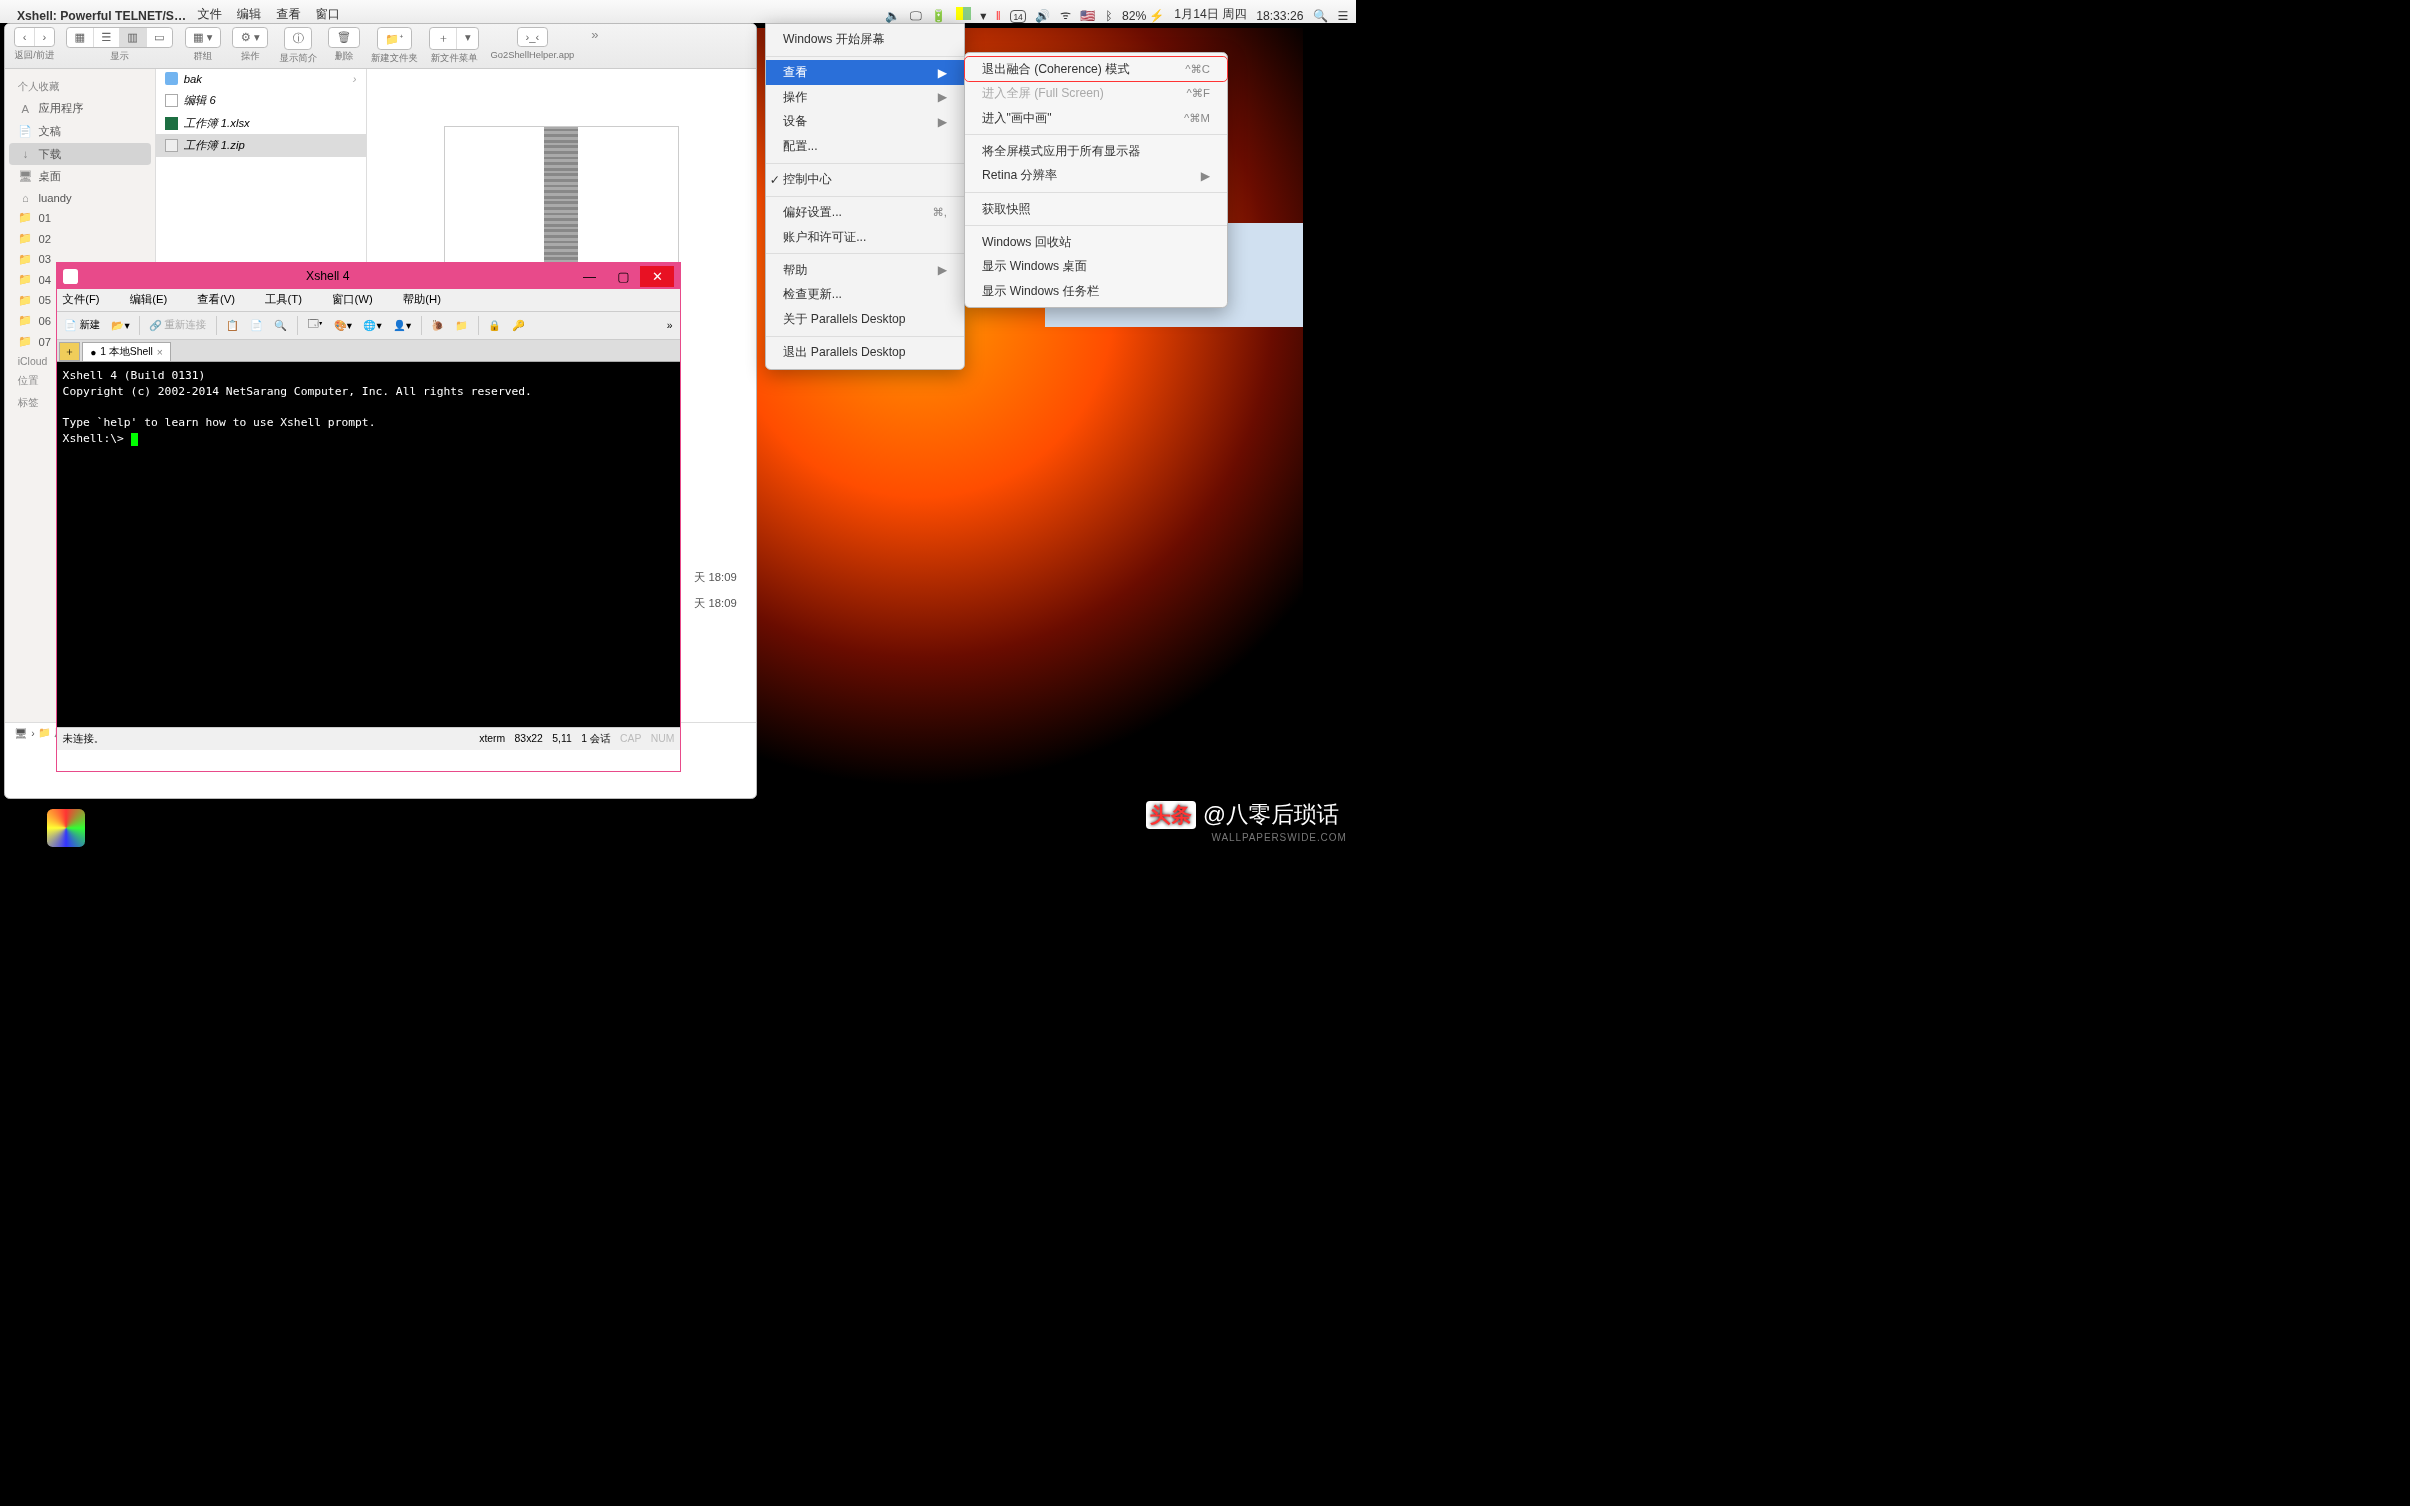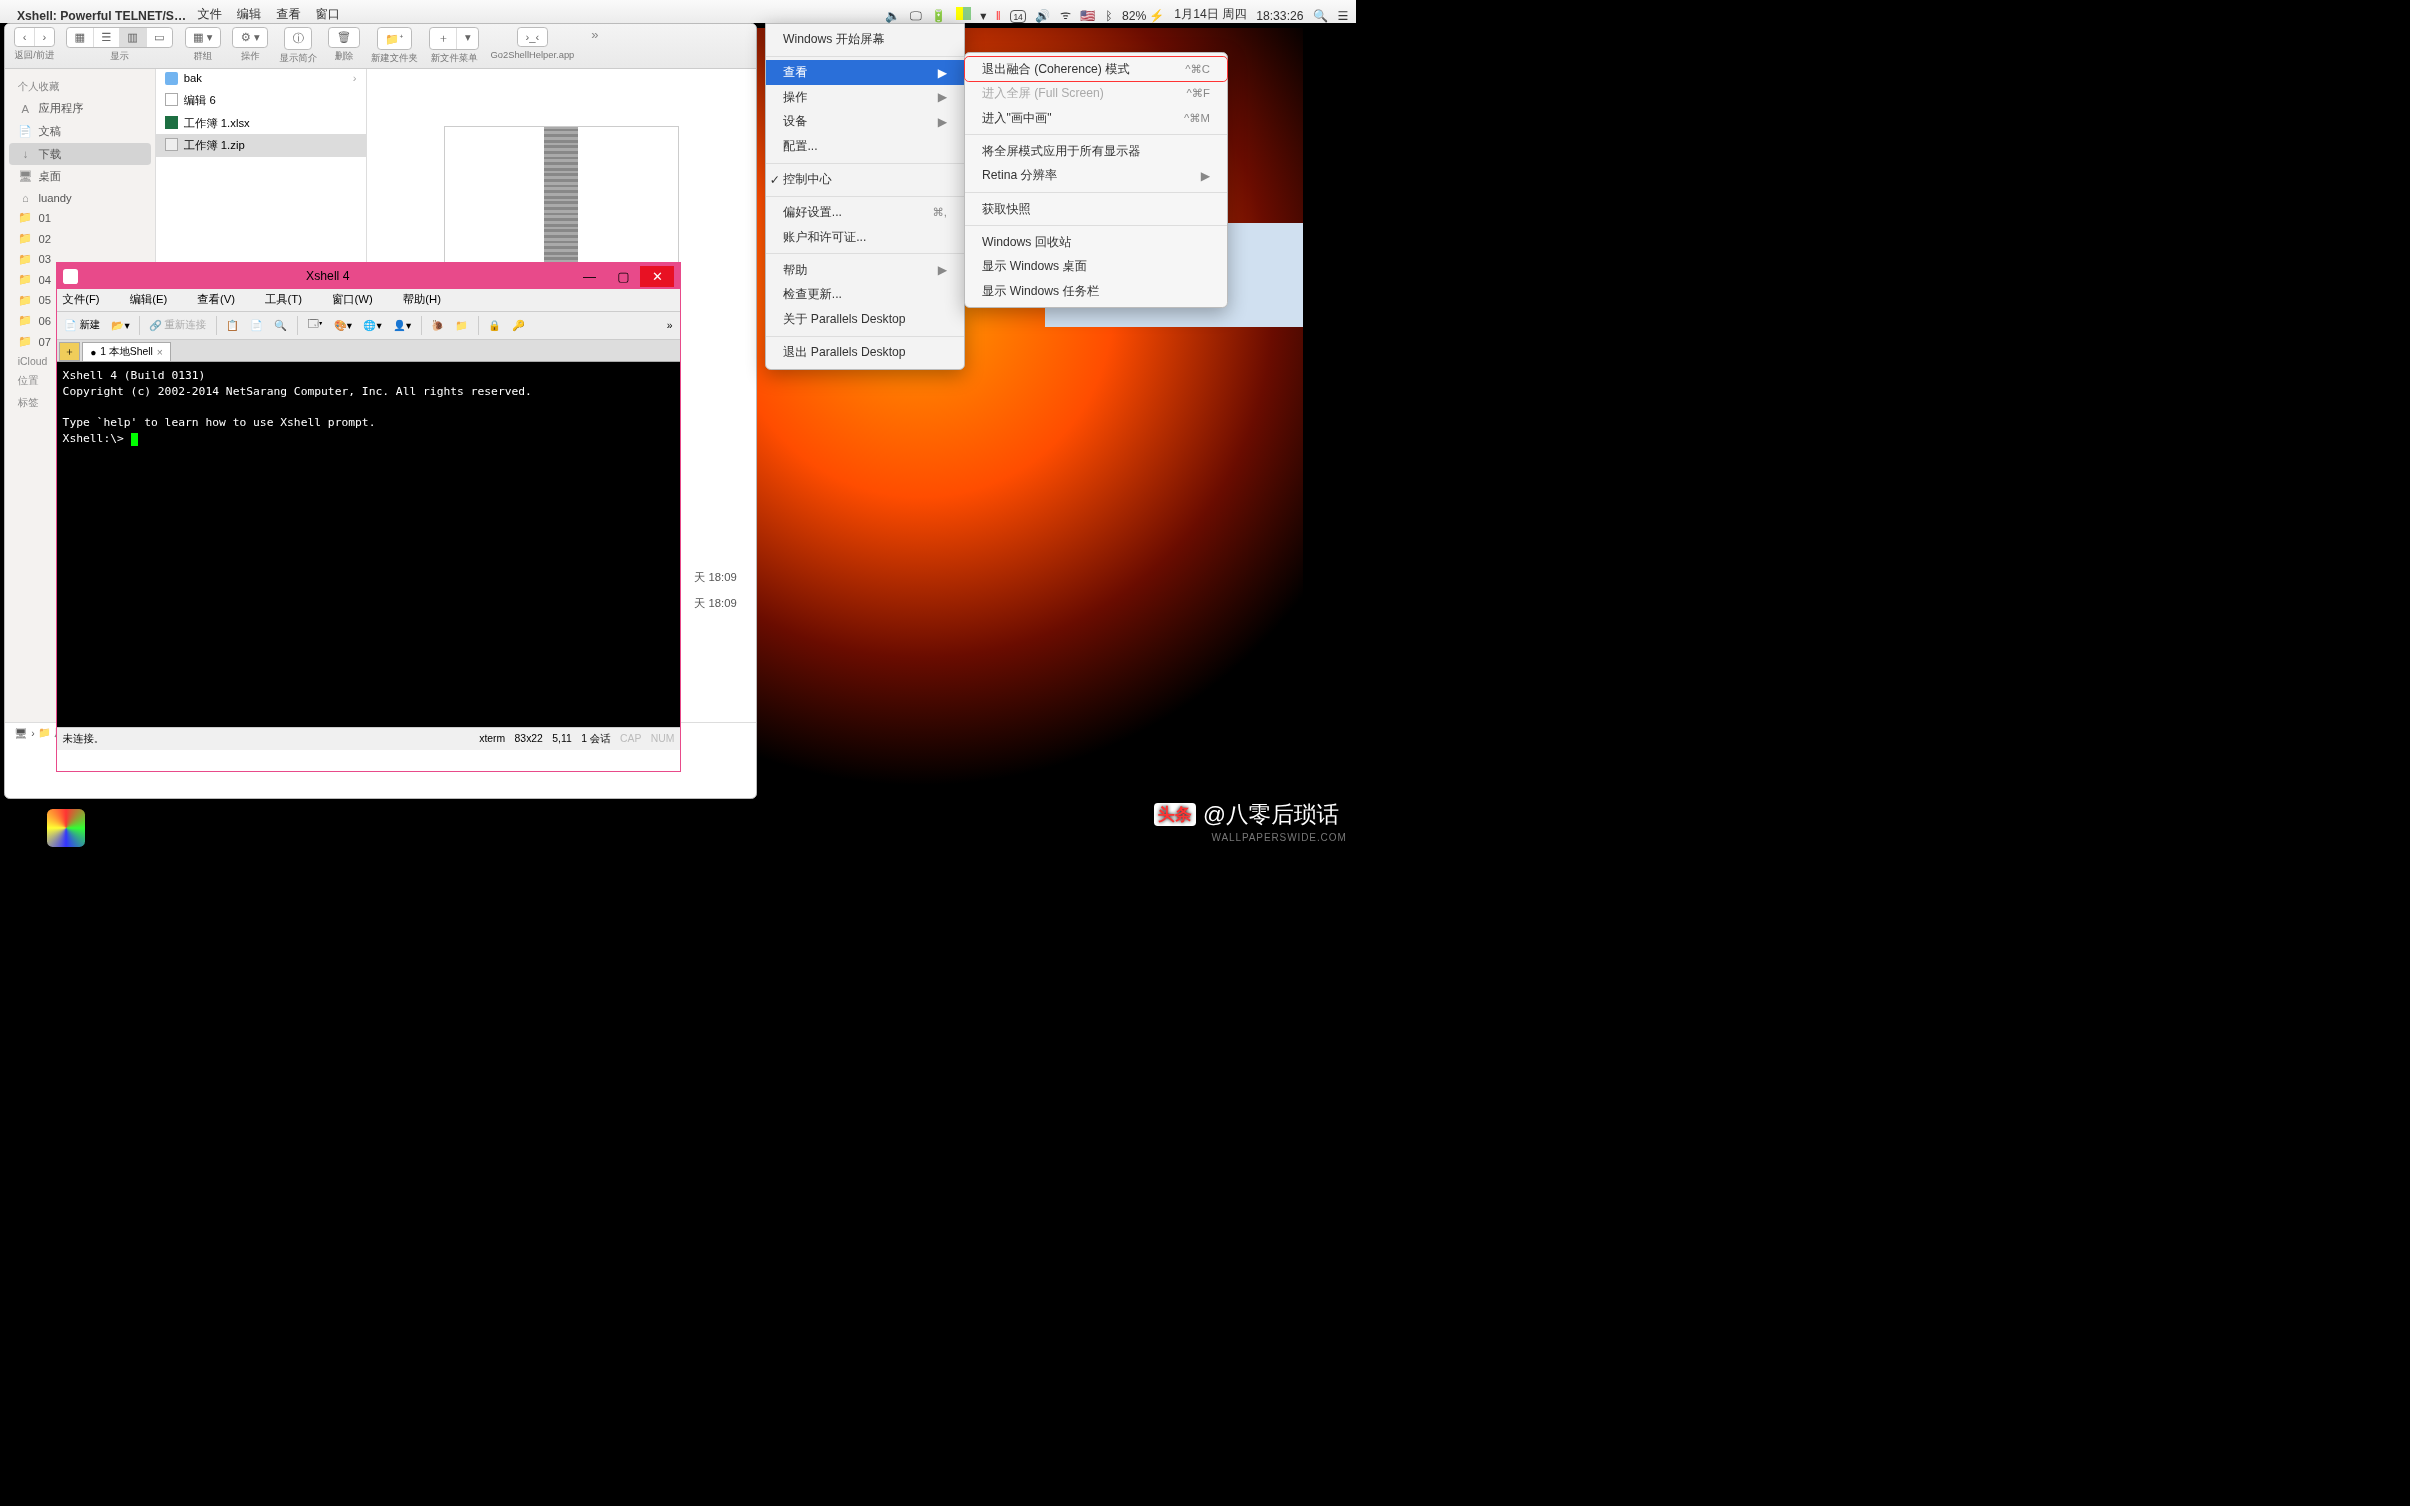--- a/index.html
+++ b/index.html
@@ -23,21 +23,21 @@
 .tbbtns{display:flex;gap:0;border:0.9px solid #bbb;border-radius:3.8px;background:#fff;}
 .tbbtn{padding:2.8px 7.5px;border-right:0.9px solid #ddd;font-size:11.3px;color:#666;}
 .tbbtn:last-child{border-right:none}
 .finder .body{display:flex;height:calc(100% - 121px);}
 .sidebar{width:151px;background:#f4f2f0;border-right:0.9px solid #ddd;padding:7.5px 0;font-size:11.3px;}
 .sbhdr{padding:3.8px 13px;color:#888;font-size:10.4px;}
 .sbitem{padding:3.8px 13px;display:flex;align-items:center;gap:5.6px;color:#555;}
 .sbitem.sel{background:#d4d4d4;border-radius:3.8px;margin:0 3.8px;padding:3.8px 9.4px;}
 .sbicon{width:15px;text-align:center;color:#888;}
 .col1{width:211px;border-right:0.9px solid #ddd;}
-.fileitem{padding:3.8px 9.4px;font-size:11.3px;display:flex;align-items:flex-start;gap:5.6px;}
+.fileitem{padding:3.8px 9.4px;font-size:11.3px;display:flex;align-items:center;gap:5.6px;font-style:italic;}
 .fileitem.sel{background:#dcdcdc;}
 .ficon{width:13px;height:13px;display:inline-block;}
 .folder-ic{background:#72b4f0;border-radius:1.9px;}
 .txt-ic{background:#fff;border:0.9px solid #aaa;}
 .xls-ic{background:#1d6f42;}
 .zip-ic{background:#eee;border:0.9px solid #aaa;}
 .preview{flex:1;display:flex;flex-direction:column;align-items:center;padding:19px;position:relative;}
 .zipimg{width:235px;height:264px;background:#fff;border:0.9px solid #ccc;position:relative;margin-top:38px;}
 .zipper{position:absolute;left:50%;top:0;transform:translateX(-50%);width:34px;height:100%;background:repeating-linear-gradient(0deg,#888 0 2.8px,#aaa 2.8px 5.6px);border-radius:0 0 17px 17px;}
 .zipper:after{content:"";position:absolute;bottom:47px;left:50%;transform:translateX(-50%);width:21px;height:28px;background:#999;border-radius:3.8px;}
@@ -73,21 +73,21 @@
 .pmsep{height:0.9px;background:#ddd;margin:3.8px 0;}
 .pdmenu2{position:absolute;top:52px;left:964px;width:264px;background:#f6f6f6;border:0.9px solid #bbb;border-radius:5.6px;box-shadow:0 5.6px 19px rgba(0,0,0,0.3);z-index:21;padding:3.8px 0;font-size:12.2px;}
 .pmitem.dis{color:#aaa;}
 .pmitem .sc{color:#888;font-size:11.3px;}
 .pmitem.boxed{outline:1.9px solid #f33;outline-offset:-0.9px;border-radius:3.8px;}
 .wintile{position:absolute;top:223px;left:1045px;width:258px;height:104px;background:#d0e0f0;display:flex;flex-direction:column;align-items:center;justify-content:center;color:#333;z-index:2;}
 .wintile .wl{font-size:17px;margin-top:5.6px;}
 .wintile .sp{font-size:13px;color:#888;margin-top:5.6px;}
 .flame{position:absolute;top:28px;left:757px;width:546px;height:791px;background:radial-gradient(circle at 30% 35%,#ff9a00,#ff4d00 30%,#6a0c00 55%,#000 75%);z-index:1;}
 .wm{position:absolute;right:17px;bottom:17px;color:#fff;font-size:22.6px;display:flex;align-items:center;gap:7.5px;z-index:30;text-shadow:0 0 3.8px #000;}
-.wm .hd{background:#fff;color:#f33;border-radius:3.8px;padding:0 3.8px;font-weight:700;font-size:17px;}
+.wm .hd{background:#fff;color:#f33;border-radius:3.8px;padding:0 3.8px;font-weight:700;font-size:21px;}
 .wpw{position:absolute;right:9.4px;bottom:3.8px;font-size:10px;color:#777;letter-spacing:0.9px;z-index:29;}
 .dock{position:absolute;left:47px;bottom:0;width:38px;height:38px;border-radius:5.6px;background:conic-gradient(#f33,#3f3,#33f,#ff3,#f33);z-index:4;}
 .tbarrow{font-size:13px;color:#888;padding:0 5.6px;}
 </style>
 </head>
 <body>
 
 <div class="menubar">
   <span class="apple"></span>
   <span class="app">Xshell: Powerful TELNET/S…</span>

